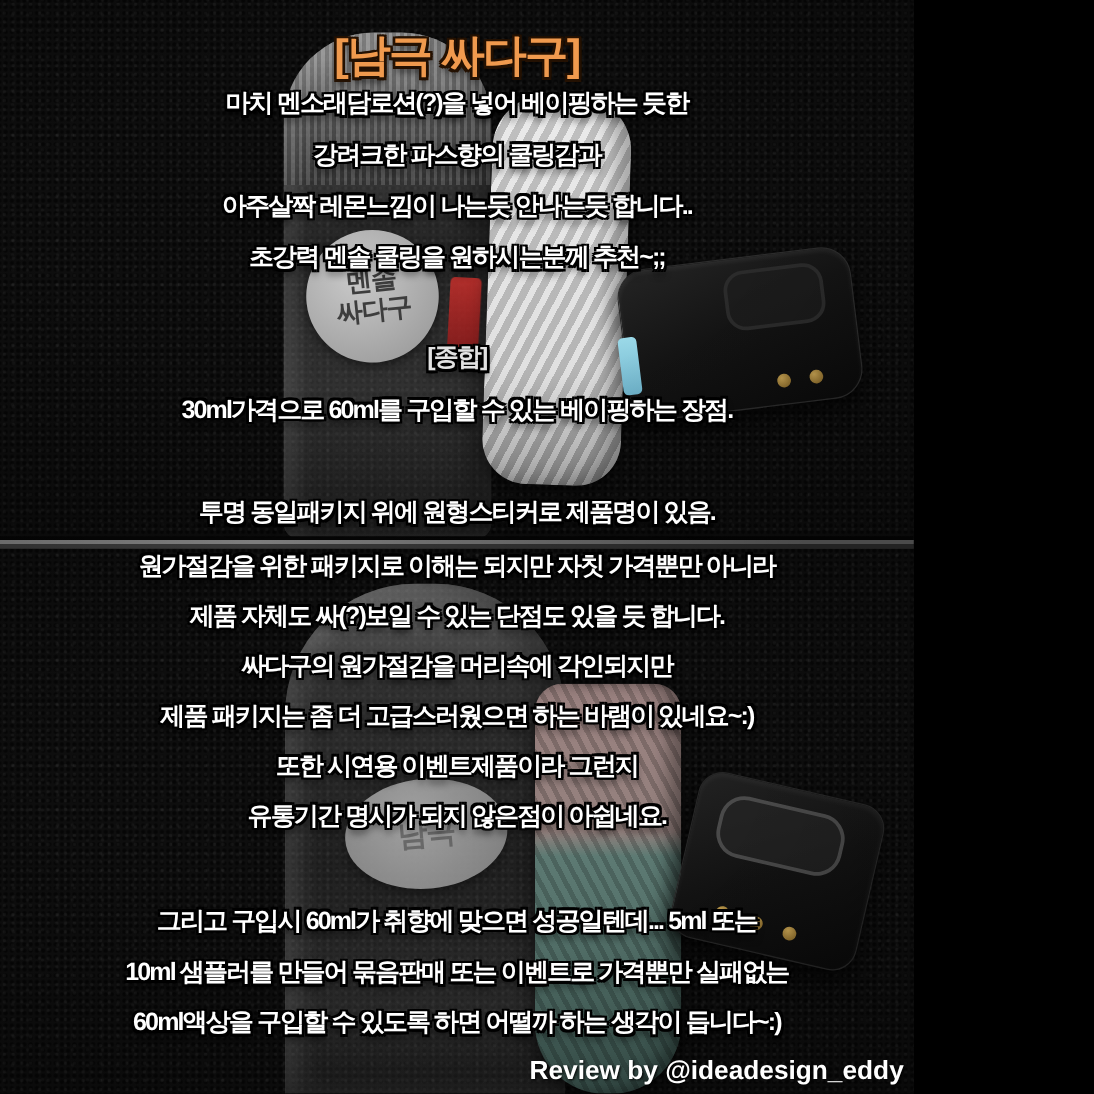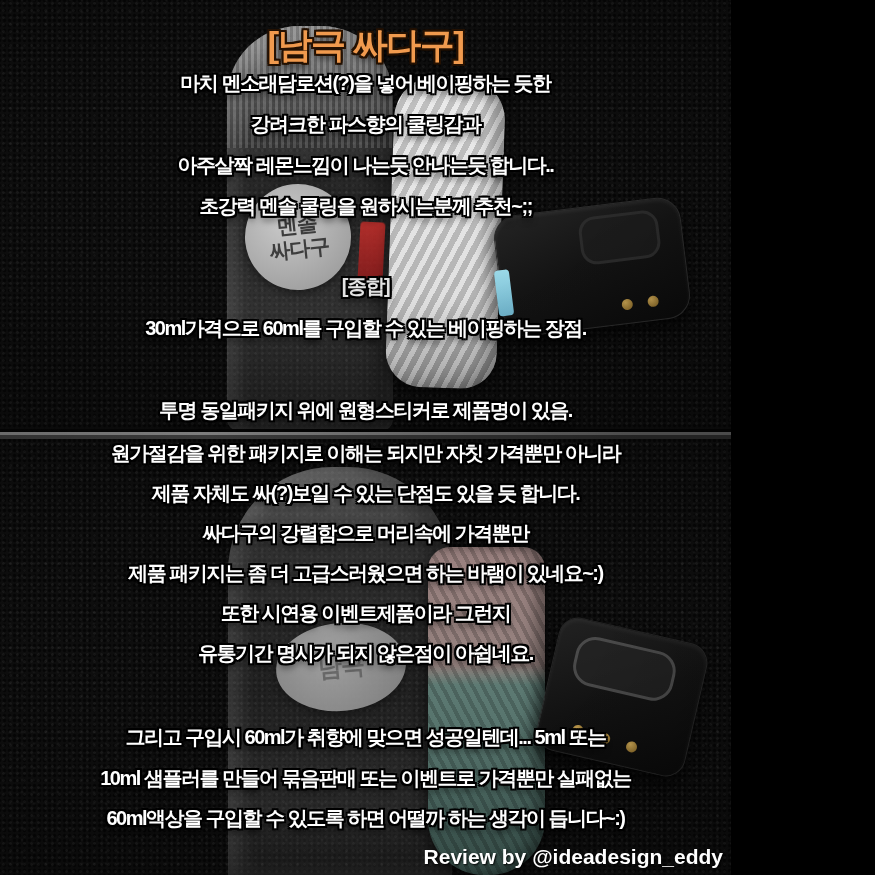--- a/index.html
+++ b/index.html
@@ -195,21 +195,21 @@
     <div class="tl body-line" style="top:104px;">강려크한 파스향의 쿨링감과</div>
     <div class="tl body-line" style="top:145px;">아주살짝 레몬느낌이 나는듯 안나는듯 합니다..</div>
     <div class="tl body-line" style="top:186px;">초강력 멘솔 쿨링을 원하시는분께 추천~;;</div>
 
     <div class="tl body-line s2-header" style="top:266px;">[종합]</div>
     <div class="tl body-line" style="top:308px;">30ml가격으로 60ml를 구입할 수 있는 베이핑하는 장점.</div>
     <div class="tl body-line" style="top:349px;margin-top:41px;">투명 동일패키지 위에 원형스티커로 제품명이 있음.</div>
 
     <div class="tl body-line" style="top:433px;">원가절감을 위한 패키지로 이해는 되지만 자칫 가격뿐만 아니라</div>
     <div class="tl body-line" style="top:473px;">제품 자체도 싸(?)보일 수 있는 단점도 있을 듯 합니다.</div>
-    <div class="tl body-line" style="top:513px;">싸다구의 강렬함으로 머리속에 가격뿐만</div>
+    <div class="tl body-line" style="top:513px;">싸다구의 원가절감을 머리속에 각인되지만</div>
     <div class="tl body-line" style="top:553px;">제품 패키지는 좀 더 고급스러웠으면 하는 바램이 있네요~:)</div>
     <div class="tl body-line" style="top:593px;">또한 시연용 이벤트제품이라 그런지</div>
     <div class="tl body-line" style="top:633px;">유통기간 명시가 되지 않은점이 아쉽네요.</div>
 
     <div class="tl body-line" style="top:717px;">그리고 구입시 60ml가 취향에 맞으면 성공일텐데... 5ml 또는</div>
     <div class="tl body-line" style="top:758px;">10ml 샘플러를 만들어 묶음판매 또는 이벤트로 가격뿐만 실패없는</div>
     <div class="tl body-line" style="top:798px;">60ml액상을 구입할 수 있도록 하면 어떨까 하는 생각이 듭니다~:)</div>
 
     <div class="watermark">Review by @ideadesign_eddy</div>
   </div>

